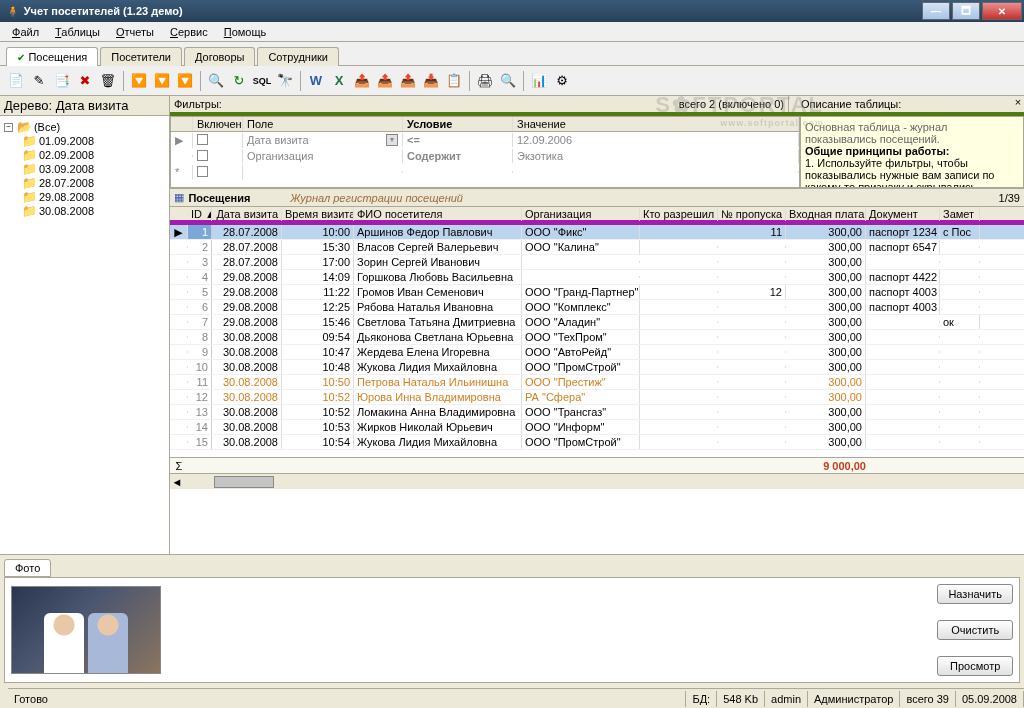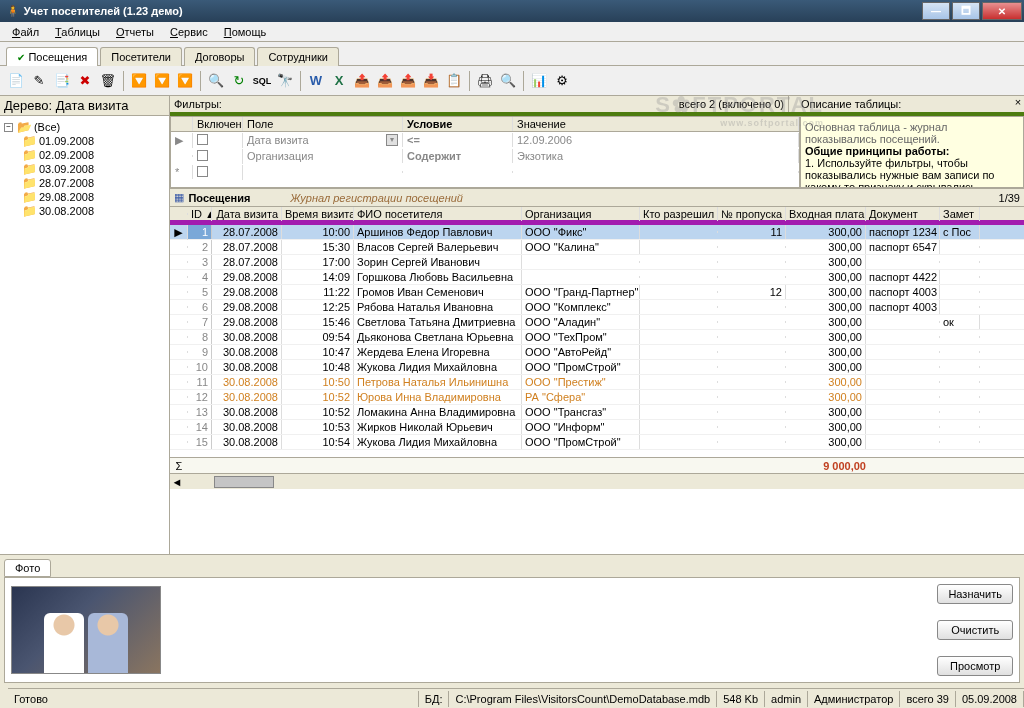--- a/index.html
+++ b/index.html
@@ -492,19 +492,18 @@
       <button class="wbtn">Назначить</button>
       <button class="wbtn">Очистить</button>
       <button class="wbtn">Просмотр</button>
     </div>
   </div>
 </div>
 
 <div class="statusbar">
   <div class="flex">Готово</div>
   <div>БД:</div>
-  <div>C:\Program Files\VisitorsCount\DemoDatabase.mdb</div>
   <div>548 Kb</div>
   <div>admin</div>
   <div>Администратор</div>
   <div>всего 39</div>
   <div>05.09.2008</div>
 </div>
 
 </body></html>

